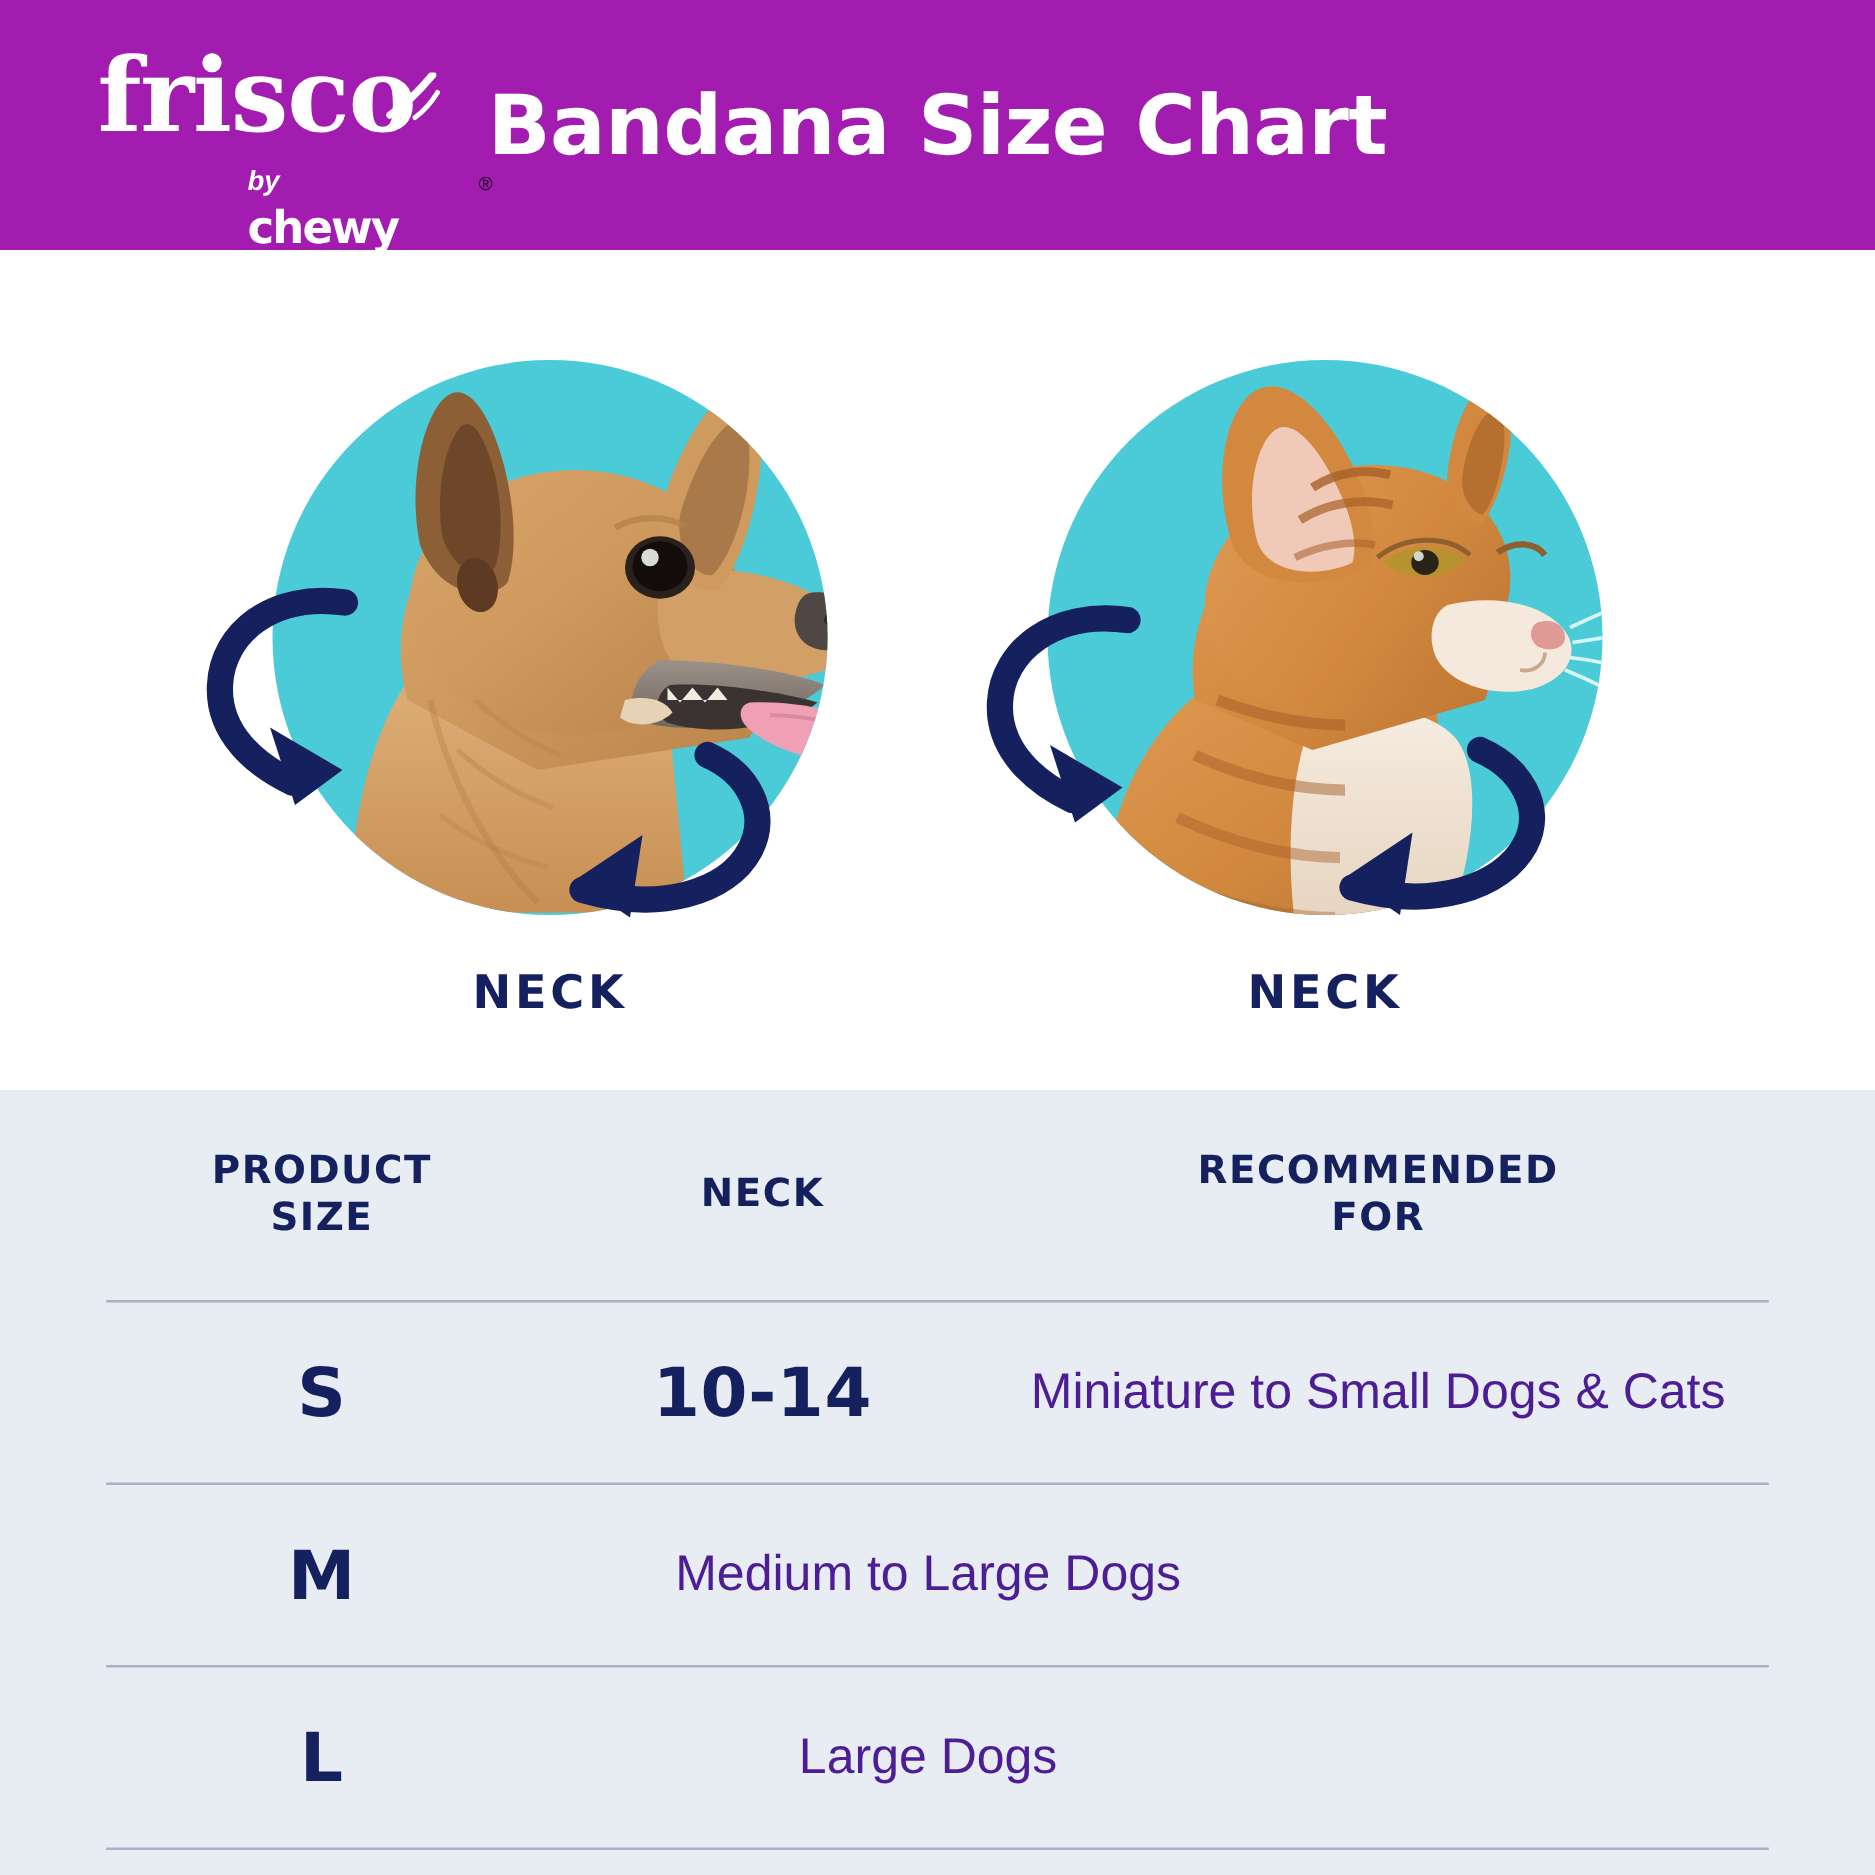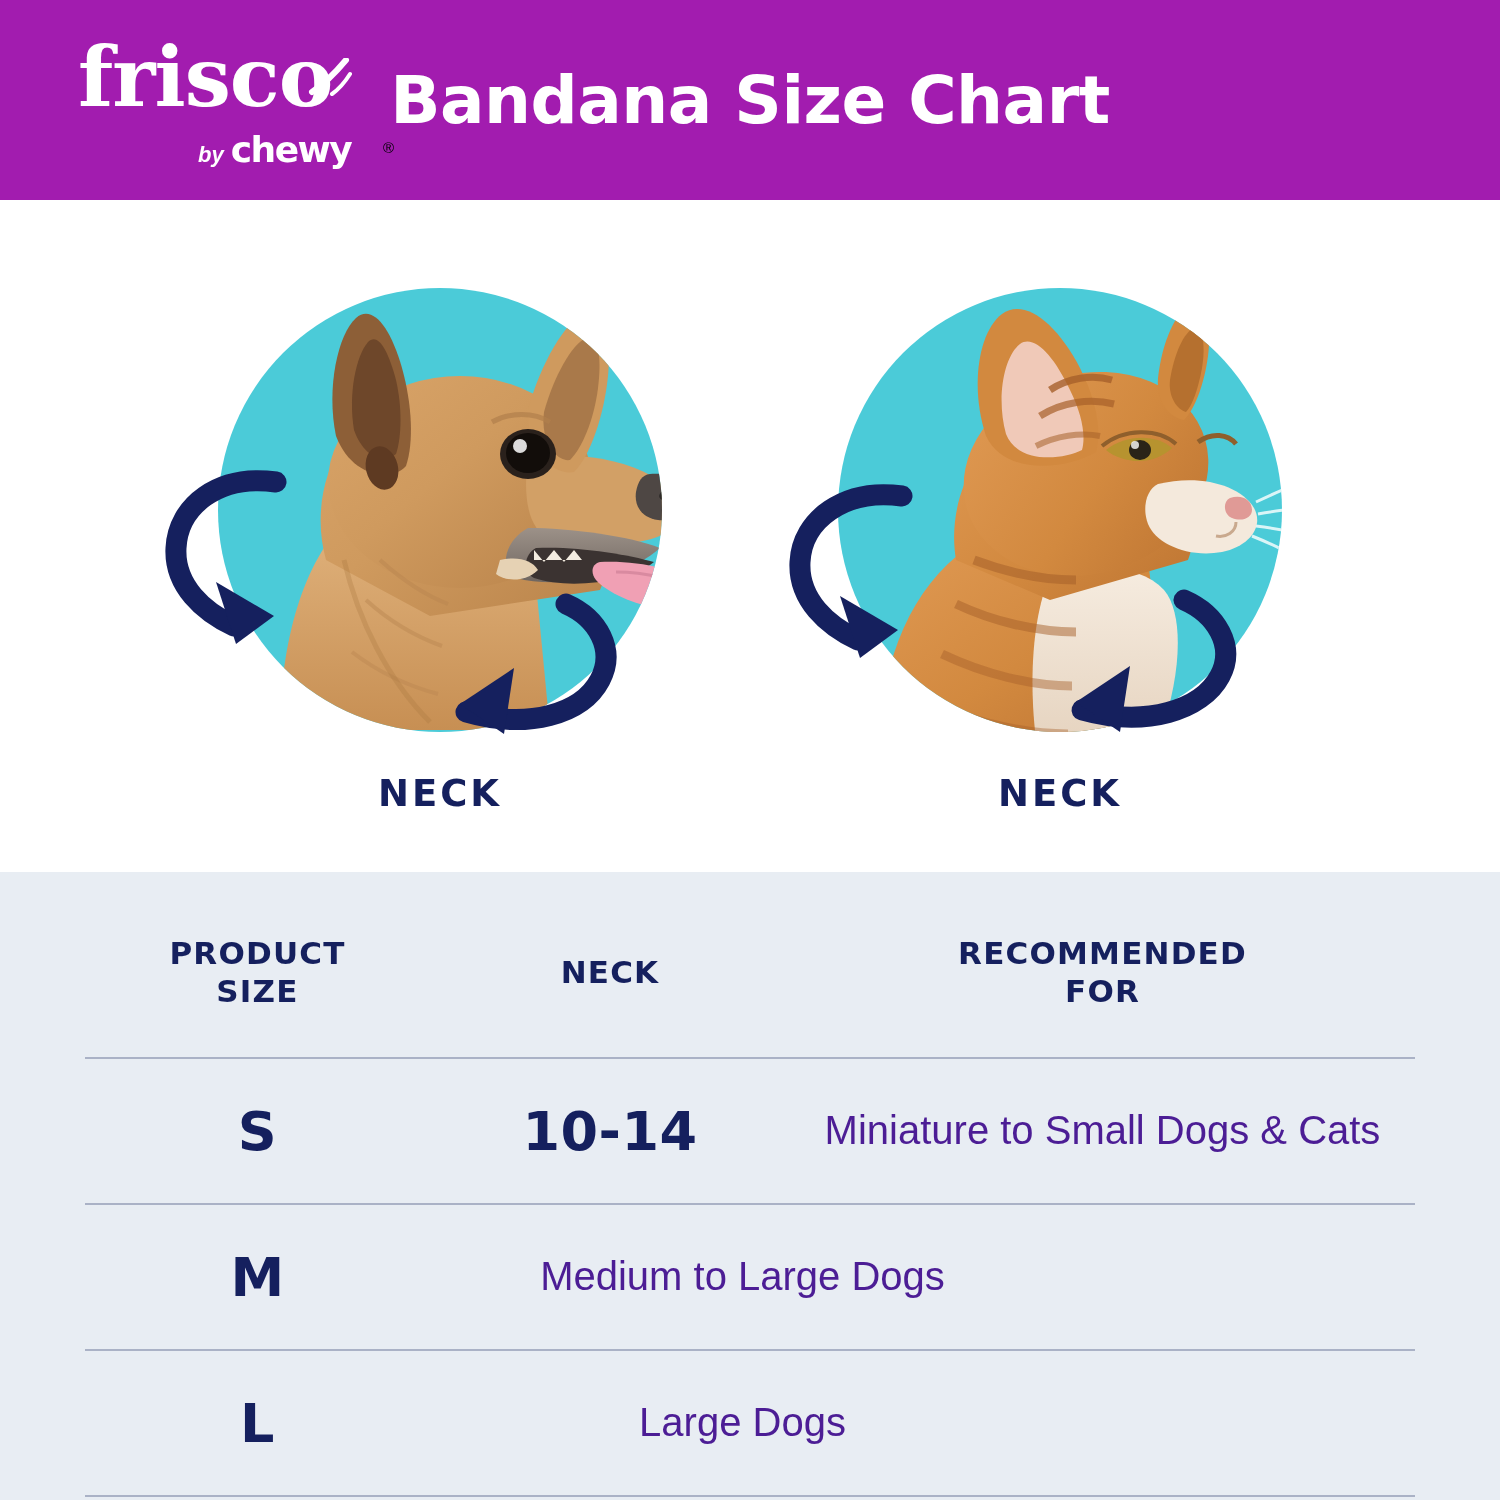--- a/index.html
+++ b/index.html
@@ -58,20 +58,21 @@
     height: 40px;
     pointer-events: none;
   }
   .logo-sub {
     position: absolute;
     left: 120px;
     top: 96px;
     display: flex;
     align-items: baseline;
     gap: 7px;
+    flex-direction: column;
   }
   .logo-by {
     font-family: "Liberation Sans", sans-serif;
     font-weight: 700;
     font-size: 22px;
     color: #ffffff;
     font-style: italic;
   }
   .logo-chewy {
     font-family: "DejaVu Sans", sans-serif;
@@ -141,21 +142,20 @@
     top: 872px;
     width: 1500px;
     height: 628px;
     background: #e8edf3;
   }
   .table-inner {
     position: absolute;
     left: 85px;
     top: 0;
     width: 1330px;
-    margin-top: 17px;
   }
   .row {
     display: flex;
     align-items: center;
     width: 1330px;
   }
   .col-size   { width: 345px; text-align: center; }
   .col-neck   { width: 360px; text-align: center; }
   .col-rec    { width: 625px; text-align: center; }
 

